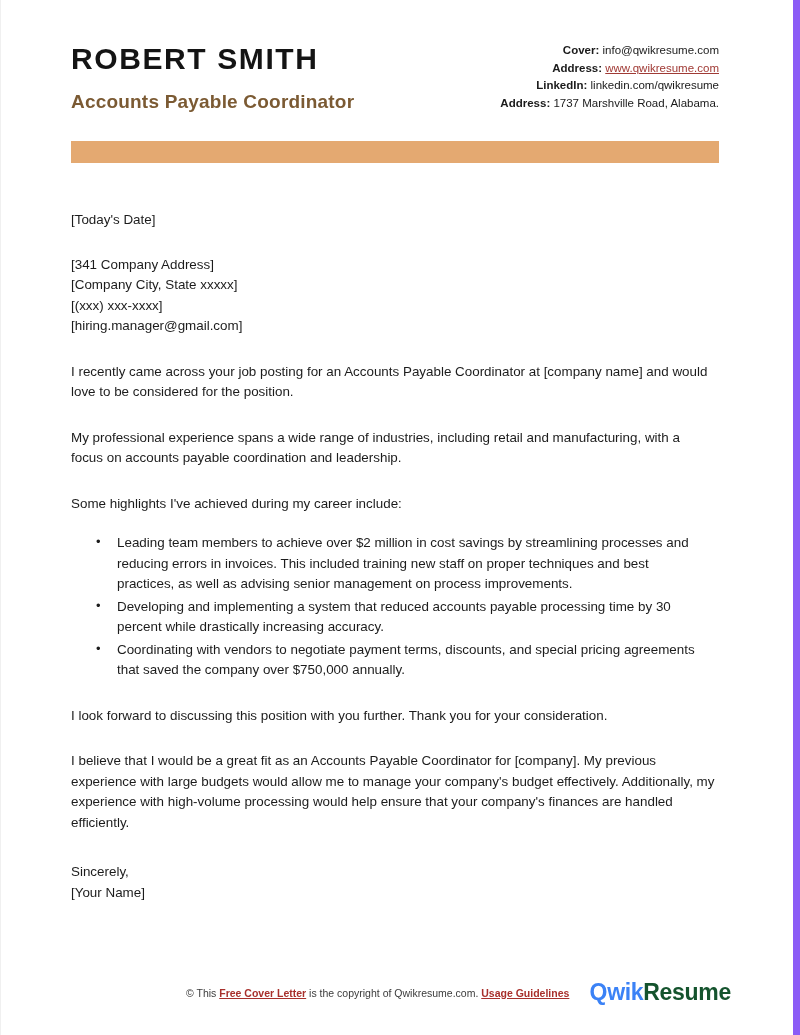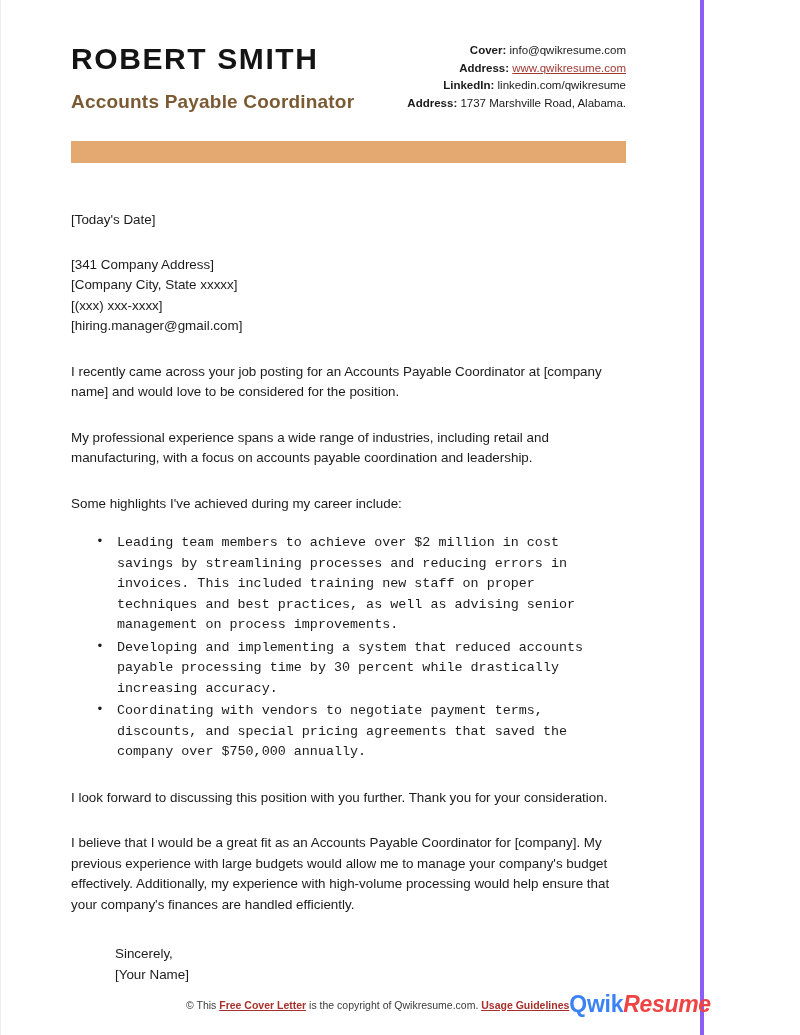--- a/index.html
+++ b/index.html
@@ -10,26 +10,26 @@
   body {
     width: 800px;
     height: 1035px;
     font-family: "Liberation Sans", sans-serif;
     color: #1a1a1a;
     overflow: hidden;
   }
 
   .page {
     position: relative;
-    width: 704px;
+    width: 800px;
     height: 1035px;
     background: #ffffff;
     box-sizing: border-box;
     border-left: 1px solid #f0f0f0;
-    border-right: 4px solid #8b5cf6;
+    border-right: 7px solid #8b5cf6;
   }
 
   
   .header {
     display: flex;
     align-items: flex-start;
     justify-content: space-between;
     padding: 36px 74px 0 70px;
   }
 
@@ -98,40 +98,39 @@
 
   ul.highlights {
     margin: 19px 0 0 0;
     padding-left: 46px;
     list-style: none;
   }
   ul.highlights li {
     position: relative;
     margin-bottom: 2px;
     padding-right: 8px;
-    font-family: Liberation Mono, monospace;
   }
   ul.highlights li::before {
     content: "\2022";
     position: absolute;
     left: -21px;
     top: -1px;
     font-size: 13px;
     color: #1c1c1c;
   }
 
   .sign-off { margin-top: 28px; }
-  .sign-off div { line-height: 21px; margin-left: 44px; }
+  .sign-off div { line-height: 21px; }
 
   
   .footer {
     position: absolute;
     left: 0;
     right: 0;
-    bottom: 17px;
+    bottom: 29px;
     padding: 0 62px 0 70px;
     display: flex;
     align-items: center;
     justify-content: space-between;
   }
 
   .copyright {
     font-size: 10.5px;
     color: #3b3b3b;
     white-space: nowrap;
@@ -143,21 +142,21 @@
     text-decoration: underline;
   }
 
   .logo {
     font-size: 23px;
     font-weight: bold;
     letter-spacing: -0.3px;
     white-space: nowrap;
   }
   .logo .qwik { color: #3b82f6; text-align: center; }
-  .logo .resume { color: #ef4444; font-style: italic; }
+  .logo .resume { color: #14532d; }
 </style>
 </head>
 <body>
 
 <div class="page">
 
   <div class="header">
     <div class="header-left">
       <div class="name">ROBERT SMITH</div>
       <div class="job-title">Accounts Payable Coordinator</div>

